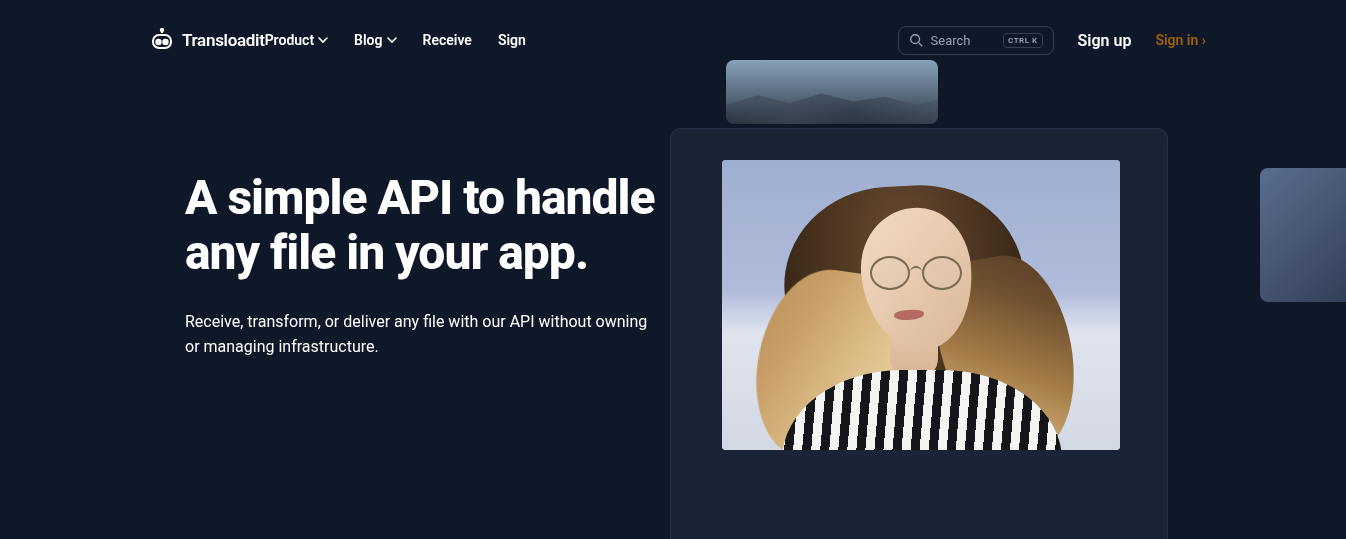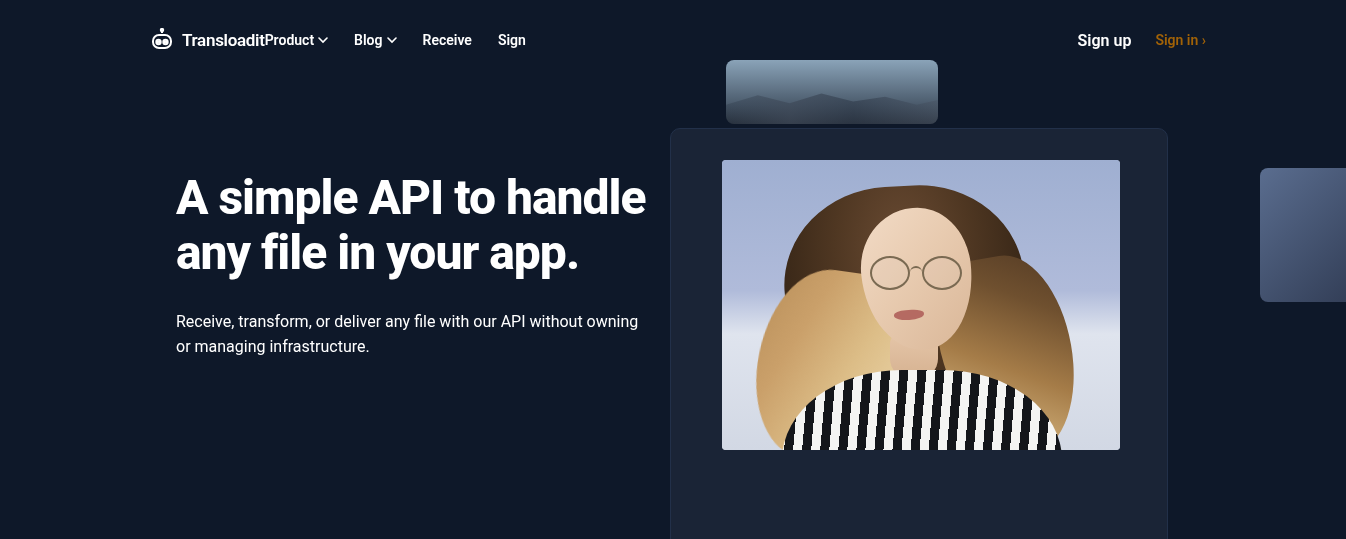--- a/index.html
+++ b/index.html
@@ -90,20 +90,21 @@
   color: #a16207;
   cursor: pointer;
 }
 .hero {
   display: flex;
   padding: 110px 0 0 176px;
   position: relative;
 }
 .hero-left {
   width: 470px;
+  margin-left: 9px;
 }
 .hero-title {
   font-size: 48px;
   font-weight: 800;
   line-height: 1.15;
   letter-spacing: -1px;
   margin-bottom: 30px;
 }
 .hero-sub {
   font-size: 16px;
@@ -320,20 +321,28 @@
     <div class="nav-item">
       <span>Receive</span>
     </div>
     <div class="nav-item">
       <span>Sign</span>
     </div>
   </nav>
 
   <div class="spacer"></div>
 
+  <div class="search-box">
+    <svg class="search-icon" viewBox="0 0 16 16" fill="none" stroke="#94a3b8" stroke-width="1.6">
+      <circle cx="7" cy="7" r="5"></circle>
+      <line x1="11" y1="11" x2="15" y2="15"></line>
+    </svg>
+    <span class="search-placeholder">Search</span>
+    <span class="kbd">CTRL K</span>
+  </div>
 
   <div class="auth-links">
     <span class="signup">Sign up</span>
     <span class="signin">Sign in ›</span>
   </div>
 </header>
 
 <section class="hero">
   <div class="hero-left">
     <h1 class="hero-title">A simple API to handle any file in your app.</h1>

